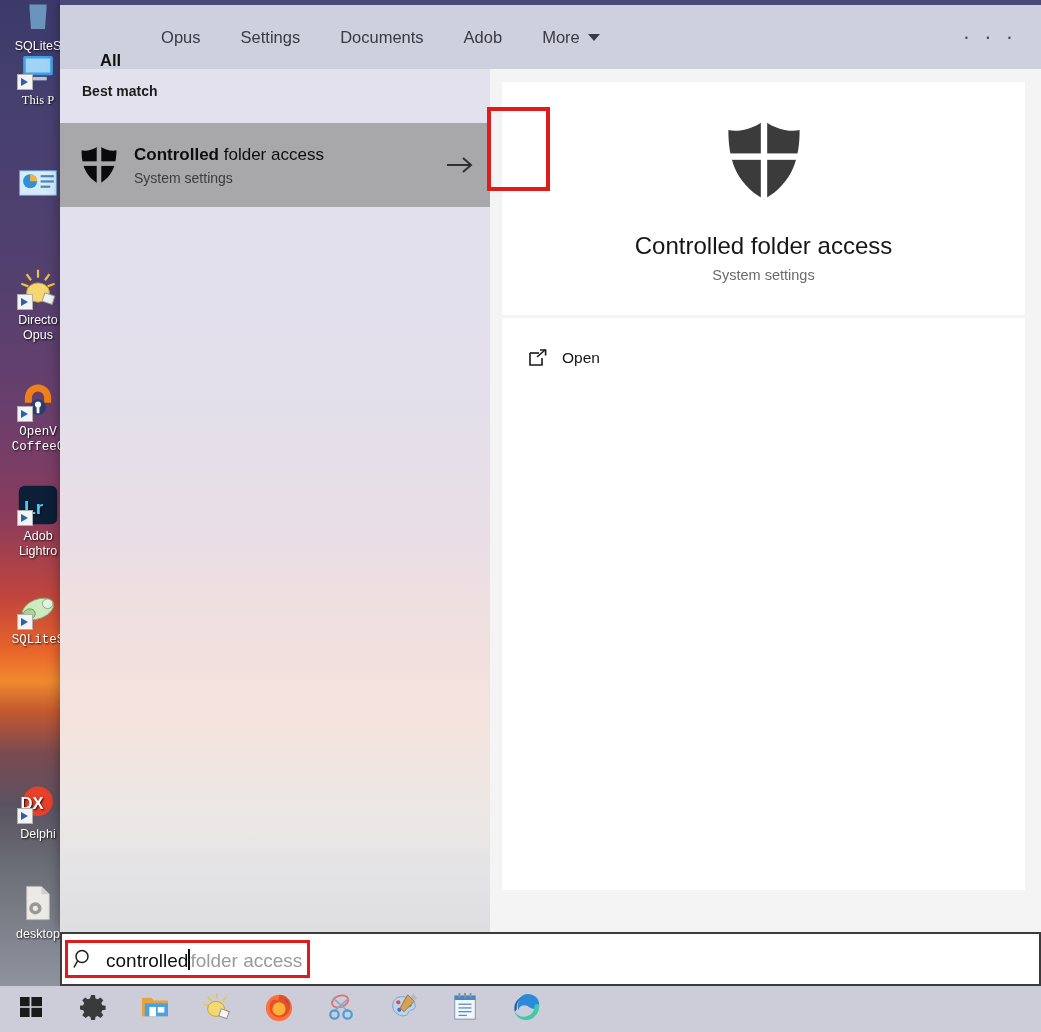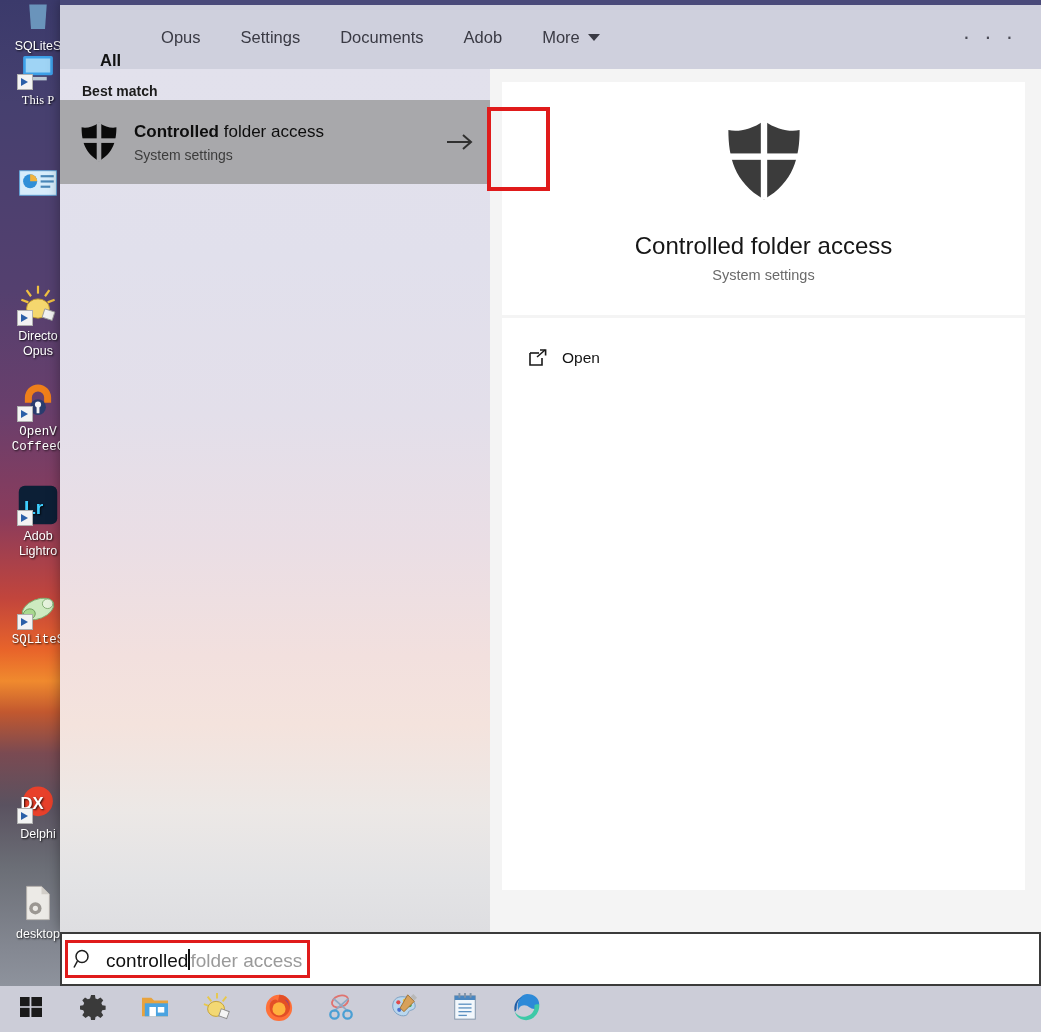--- a/index.html
+++ b/index.html
@@ -134,21 +134,21 @@
       #e1e0ec 22%,
       #e3dfea 40%,
       #eadee5 55%,
       #f2e0de 68%,
       #f4e3dd 76%,
       #ece8e6 86%,
       #e3e3e5 94%,
       #dedee1 100%);
   }
   #best-match-label {
-    padding: 14px 0 1px 22px;
+    padding: 14px 0 24px 22px;
     font-size: 14px;
     font-weight: 700;
     color: #1b1b1b;
   }
   #best-match-row {
     position: relative;
     height: 84px;
     background: #a8a8ab;
     display: flex; align-items: center;
     cursor: default;
@@ -294,21 +294,21 @@
             <rect x="14" y="33" width="20" height="4" fill="#b9c7d4"></rect>
           </svg><span class="shortcut-arrow"></span></div><div>This P</div></div>
       <div class="desk-icon" style="top: 162px;"><div class="desk-glyph" style="margin-bottom: 0px;"><svg width="42" height="42" viewBox="0 0 48 48">
             <rect x="3" y="10" width="42" height="28" fill="#d7ecfb" stroke="#5fa8de"></rect>
             <circle cx="15" cy="22" r="8" fill="#2f8fd8"></circle>
             <path d="M15 14v8h8a8 8 0 0 0-8-8z" fill="#f2b33d"></path>
             <rect x="27" y="15" width="15" height="2.5" fill="#4a87b8"></rect>
             <rect x="27" y="21" width="15" height="2.5" fill="#4a87b8"></rect>
             <rect x="27" y="27" width="11" height="2.5" fill="#4a87b8"></rect>
           </svg></div><div></div></div>
-      <div class="desk-icon" style="top: 284px;"><div class="desk-glyph"><svg width="42" height="42" viewBox="0 0 48 48">
+      <div class="desk-icon" style="top: 268px;"><div class="desk-glyph"><svg width="42" height="42" viewBox="0 0 48 48">
             <g stroke="#f0c040" stroke-width="2.5">
               <line x1="24" y1="2" x2="24" y2="11"></line>
               <line x1="11" y1="7" x2="16" y2="14"></line>
               <line x1="37" y1="7" x2="32" y2="14"></line>
               <line x1="5" y1="18" x2="13" y2="21"></line>
               <line x1="43" y1="18" x2="35" y2="21"></line>
             </g>
             <ellipse cx="24" cy="28" rx="13" ry="11" fill="#f5d76e" stroke="#c9a227"></ellipse>
             <rect x="30" y="30" width="12" height="10" fill="#f2f2f2" stroke="#9a9a9a" transform="rotate(18 36 35)"></rect>
           </svg><span class="shortcut-arrow"></span></div><div>Directo

